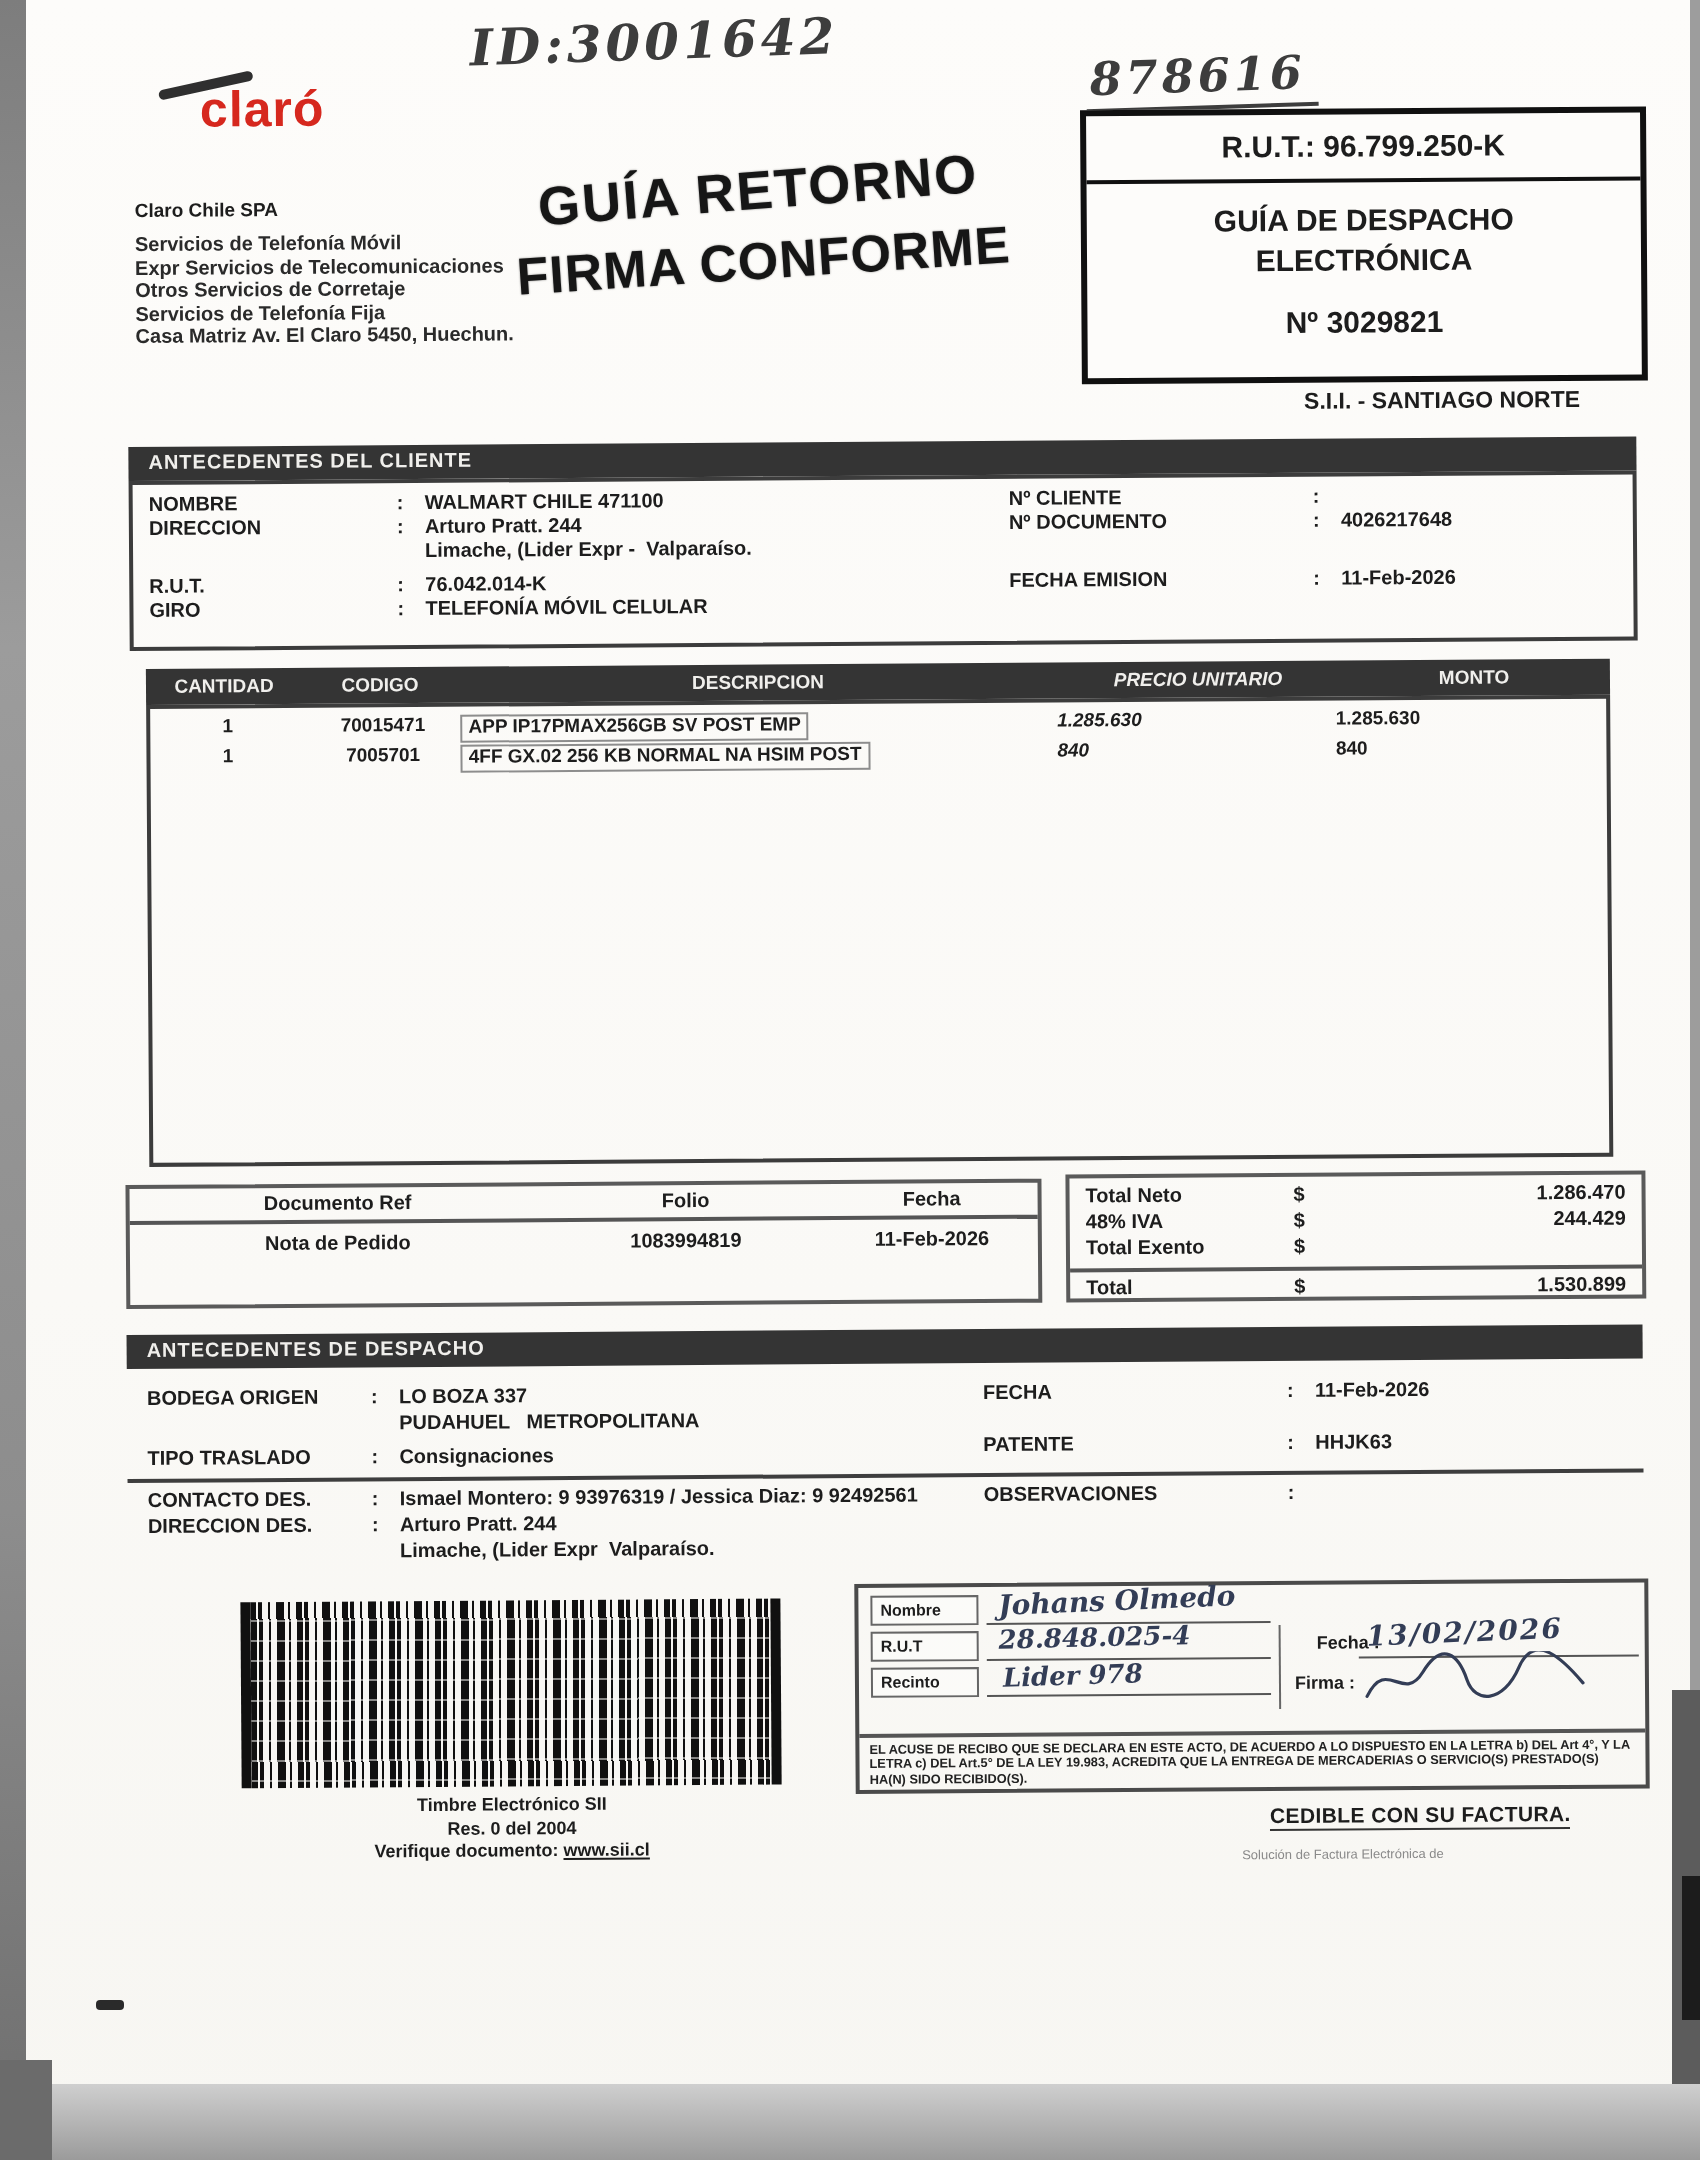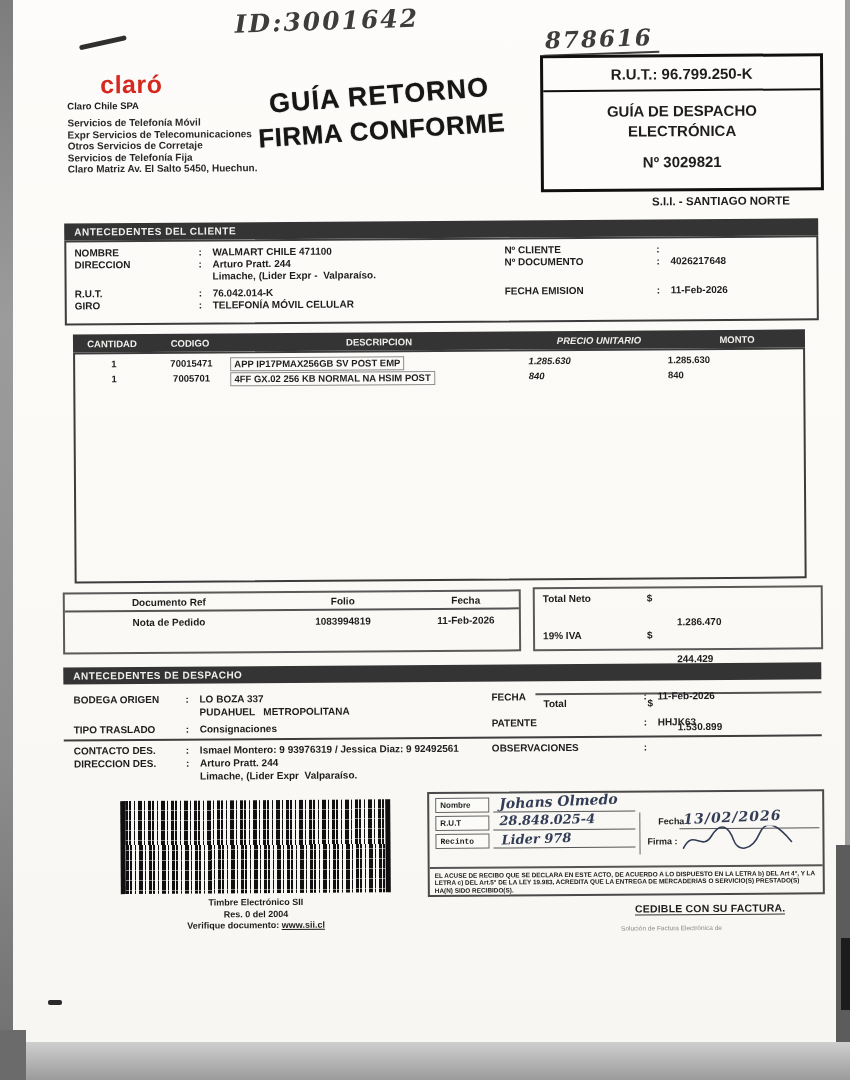--- a/index.html
+++ b/index.html
@@ -47,21 +47,21 @@
   .trow .c1, .trow .c2 { text-align:center; }
   .trow .c4, .trow .c5 { text-align:left; padding-right:8px; }
   .desc-box { display:inline-block; border:1px solid #8d8d8d; padding:0 3px 1px 3px; }
 
   
   .ref-head { display:flex; border-bottom:2px solid #555; font-size:10px; font-weight:bold; height:18px; align-items:center; }
   .ref-row { display:flex; font-size:10px; font-weight:bold; padding-top:5px; }
   .rc1 { width:208px; text-align:center; } .rc2 { width:140px; text-align:center; } .rc3 { width:106px; text-align:center; }
   .ref-head .rc1, .ref-head .rc2 { border-right:0; }
   .tot-row { display:flex; font-size:10px; font-weight:bold; padding:0 8px; line-height:13px; }
-  .tl { width:104px; } .tc { width:30px; } .tv { flex:1; text-align:left;margin-top:24px; }
+  .tl { width:104px; } .tc { width:30px; } .tv { flex:1; text-align:right; }
   .tot-sep { border-top:2px solid #555; margin:3px 0 2px; }
 
   
   .dlabel { width:112px; display:inline-block; }
   .dspacer { width:126px; display:inline-block; }
   .hline { border-top:2px solid #3e3e3e; }
 
   
   .barcode {
     border-left:5px solid #101010; border-right:5px solid #101010;
@@ -97,28 +97,28 @@
 </head>
 <body>
 
 <div class="page">
   <div class="sheet">
 
     <div class="abs hand" style="left:238px;top:6px;font-size:25px;letter-spacing:2px;transform:rotate(-1.5deg);">ID:3001642</div>
     <div class="abs pen-mark" style="left:82px;top:38px;"></div>
     <div class="abs hand" style="left:546px;top:26px;font-size:23px;letter-spacing:2px;transform:rotate(-1.5deg);border-bottom:2px solid #3d3d3d;padding:0 6px 1px 2px;">878616</div>
 
-    <div class="abs logo" style="left:103px;top:68px;text-align:center;">claró</div>
+    <div class="abs logo" style="left:103px;top:39px;text-align:center;">claró</div>
     <div class="abs company-name" style="left:70px;top:98px;">Claro Chile SPA</div>
     <div class="abs company-lines" style="left:70px;top:115px;">
       <div>Servicios de Telefonía Móvil</div>
       <div>Expr Servicios de Telecomunicaciones</div>
       <div>Otros Servicios de Corretaje</div>
       <div>Servicios de Telefonía Fija</div>
-      <div>Claro Matriz Av. El Salto 5450, Huechun.</div>
+      <div>Casa Matriz Av. El Claro 5450, Huechun.</div>
     </div>
 
     <div class="abs stamp" style="left:258px;top:80px;transform:rotate(-4deg);">
       <div class="stamp-l1">GUÍA RETORNO</div>
       <div class="stamp-l2">FIRMA CONFORME</div>
     </div>
 
     <div class="abs rut-box" style="left:543px;top:56px;width:283px;height:137px;">
       <div class="rut-line">R.U.T.: 96.799.250-K</div>
       <div class="rut-sep"></div>
@@ -208,21 +208,21 @@
       </div>
     </div>
 
     <div class="abs box" style="left:532px;top:588px;width:290px;height:64px;border-color:#5a5a5a;padding-top:3px;">
       <div class="tot-row">
         <span class="tl">Total Neto</span>
         <span class="tc">$</span>
         <span class="tv">1.286.470</span>
       </div>
       <div class="tot-row">
-        <span class="tl">19% IVA</span>
+        <span class="tl">48% IVA</span>
         <span class="tc">$</span>
         <span class="tv">244.429</span>
       </div>
       <div class="tot-row">
         <span class="tl">Total Exento</span>
         <span class="tc">$</span>
         <span class="tv"></span>
       </div>
       <div class="tot-sep"></div>
       <div class="tot-row">
@@ -282,21 +282,21 @@
     <div class="abs barcode" style="left:118px;top:799px;width:270px;height:93px;"></div>
     <div class="abs timbre" style="left:128px;top:896px;width:250px;">
       <div>Timbre Electrónico SII</div>
       <div>Res. 0 del 2004</div>
       <div><span>Verifique documento: </span><span class="underline">www.sii.cl</span></div>
     </div>
 
     <div class="abs box" style="left:425px;top:792px;width:397px;height:105px;border-color:#4a4a4a;">
       <div class="rlabel" style="left:6px;top:4px;">Nombre</div>
       <div class="rlabel" style="left:6px;top:22px;">R.U.T</div>
-      <div class="rlabel" style="left:6px;top:40px;font-family:Liberation Mono, monospace;">Recinto</div>
+      <div class="rlabel" style="left:6px;top:40px;">Recinto</div>
 
       <div class="rline" style="left:64px;top:2px;width:142px;height:17px;"></div>
       <div class="rline" style="left:64px;top:20px;width:142px;height:17px;"></div>
       <div class="rline" style="left:64px;top:38px;width:142px;height:17px;"></div>
 
       <div class="abs hand-ink" style="left:70px;top:0px;font-size:14px;transform:rotate(-2deg);">Johans Olmedo</div>
       <div class="abs hand-ink" style="left:70px;top:19px;font-size:13px;transform:rotate(-1deg);">28.848.025-4</div>
       <div class="abs hand-ink" style="left:72px;top:38px;font-size:13px;transform:rotate(-1.5deg);">Lider 978</div>
 
       <div class="abs" style="left:210px;top:20px;height:42px;border-left:1px solid #666;"></div>

